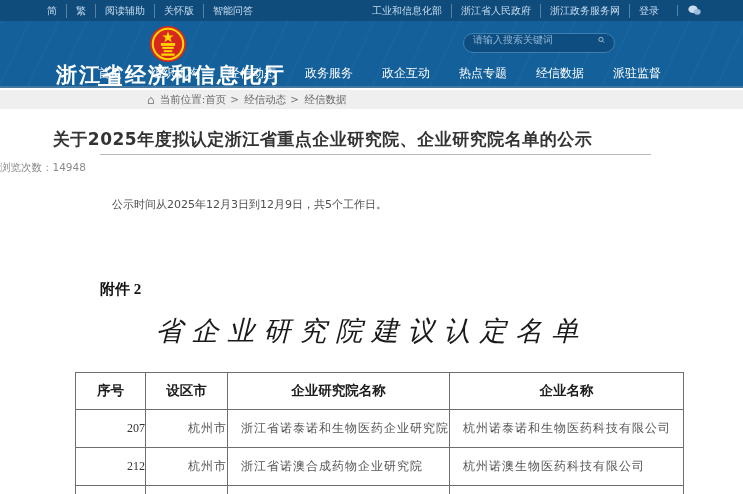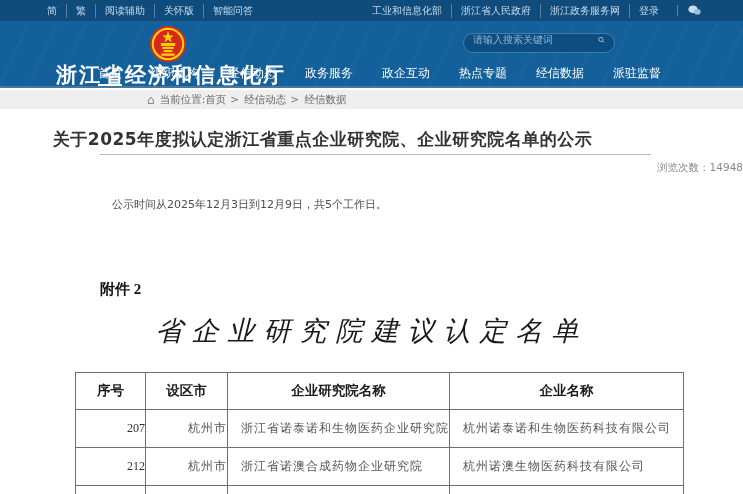--- a/index.html
+++ b/index.html
@@ -42,21 +42,21 @@
   .breadcrumb { position:absolute; top:90px; left:0; right:0; height:19px; background:#efefef;
                 display:flex; align-items:center; padding-left:147px; font-size:10.5px; color:#666; }
   .home-icon { font-size:12px; color:#8a8a8a; margin-right:5px; line-height:1; }
   .bc-item { cursor:pointer; }
   .bc-item + .bc-item::before { content:"> "; color:#777; margin:0 2px 0 4px; cursor:default; }
 
   
   .article-title { position:absolute; top:128px; left:0; width:645px; text-align:center;
                    font-size:17px; font-weight:bold; color:#333; letter-spacing:.5px; }
   .title-rule { position:absolute; top:154px; left:100px; width:551px; border-top:1px solid #b9b9b9; }
-  .views { position:absolute; top:161px; left:0; width:743px; text-align:right;
+  .views { position:absolute; top:161px; left:0; width:743px; text-align:left;
            font-size:10.5px; color:#8a8a8a; }
   .body-text { position:absolute; top:196px; left:90px; width:567px; font-size:11px;
                color:#4d4d4d; line-height:17.5px; text-align:justify; }
   .body-text p { text-indent:2em; margin:0; }
 
   .attachment { position:absolute; top:280px; left:100px; font-size:15px; font-weight:bold;
                 color:#111; font-family:"Liberation Serif","DejaVu Serif",serif; }
   .list-title { position:absolute; top:313px; left:0; width:743px; text-align:center;
                 font-size:27px; font-style:italic; letter-spacing:9px; color:#1a1a1a;
                 font-family:"Liberation Serif","DejaVu Serif",serif; }

